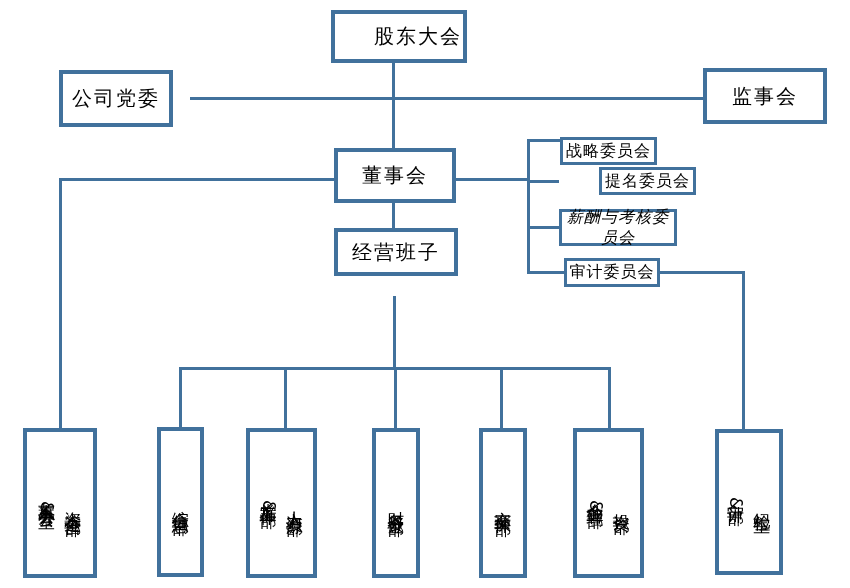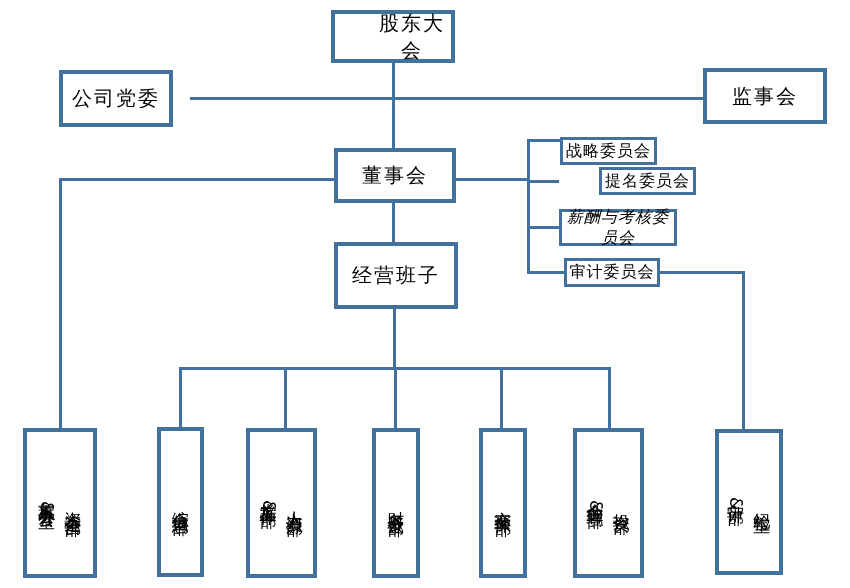--- a/index.html
+++ b/index.html
@@ -79,29 +79,29 @@
   <div class="line" style="left:742px; top:271px; width:3px;  height:160px;"></div>
 
   <div class="line" style="left:393px; top:296px; width:3px;  height:73px;"></div>
   <div class="line" style="left:179px; top:367px; width:432px; height:3px;"></div>
   <div class="line" style="left:179px; top:367px; width:3px;  height:61px;"></div>
   <div class="line" style="left:284px; top:367px; width:3px;  height:61px;"></div>
   <div class="line" style="left:394px; top:367px; width:3px;  height:61px;"></div>
   <div class="line" style="left:500px; top:367px; width:3px;  height:61px;"></div>
   <div class="line" style="left:608px; top:367px; width:3px;  height:61px;"></div>
 
-  <div class="node main" style="left:331px; top:10px;  width:124px; height:53px;padding-left:38px;">股东大会</div>
+  <div class="node main" style="left:331px; top:10px;  width:136px; height:53px;padding-left:38px;">股东大会</div>
 
   <div class="node main" style="left:59px;  top:70px;  width:114px; height:57px;">公司党委</div>
 
   <div class="node main" style="left:703px; top:68px;  width:124px; height:56px;">监事会</div>
 
   <div class="node main" style="left:334px; top:148px; width:122px; height:55px;">董事会</div>
 
-  <div class="node main" style="left:334px; top:242px; width:124px; height:67px;">经营班子</div>
+  <div class="node main" style="left:334px; top:228px; width:124px; height:48px;">经营班子</div>
 
   <div class="node committee" style="left:560px; top:137px; width:97px;  height:28px;">战略委员会</div>
 
   <div class="node committee" style="left:559px; top:167px; width:97px;  height:28px;margin-left:40px;">提名委员会</div>
 
   <div class="node committee" style="left:559px; top:209px; width:118px; height:37px;font-style:italic;">薪酬与考核委员会</div>
 
   <div class="node committee" style="left:564px; top:258px; width:96px;  height:29px;">审计委员会</div>
 
   <div class="node dept" style="left:23px;  top:428px; width:74px; height:150px;">

